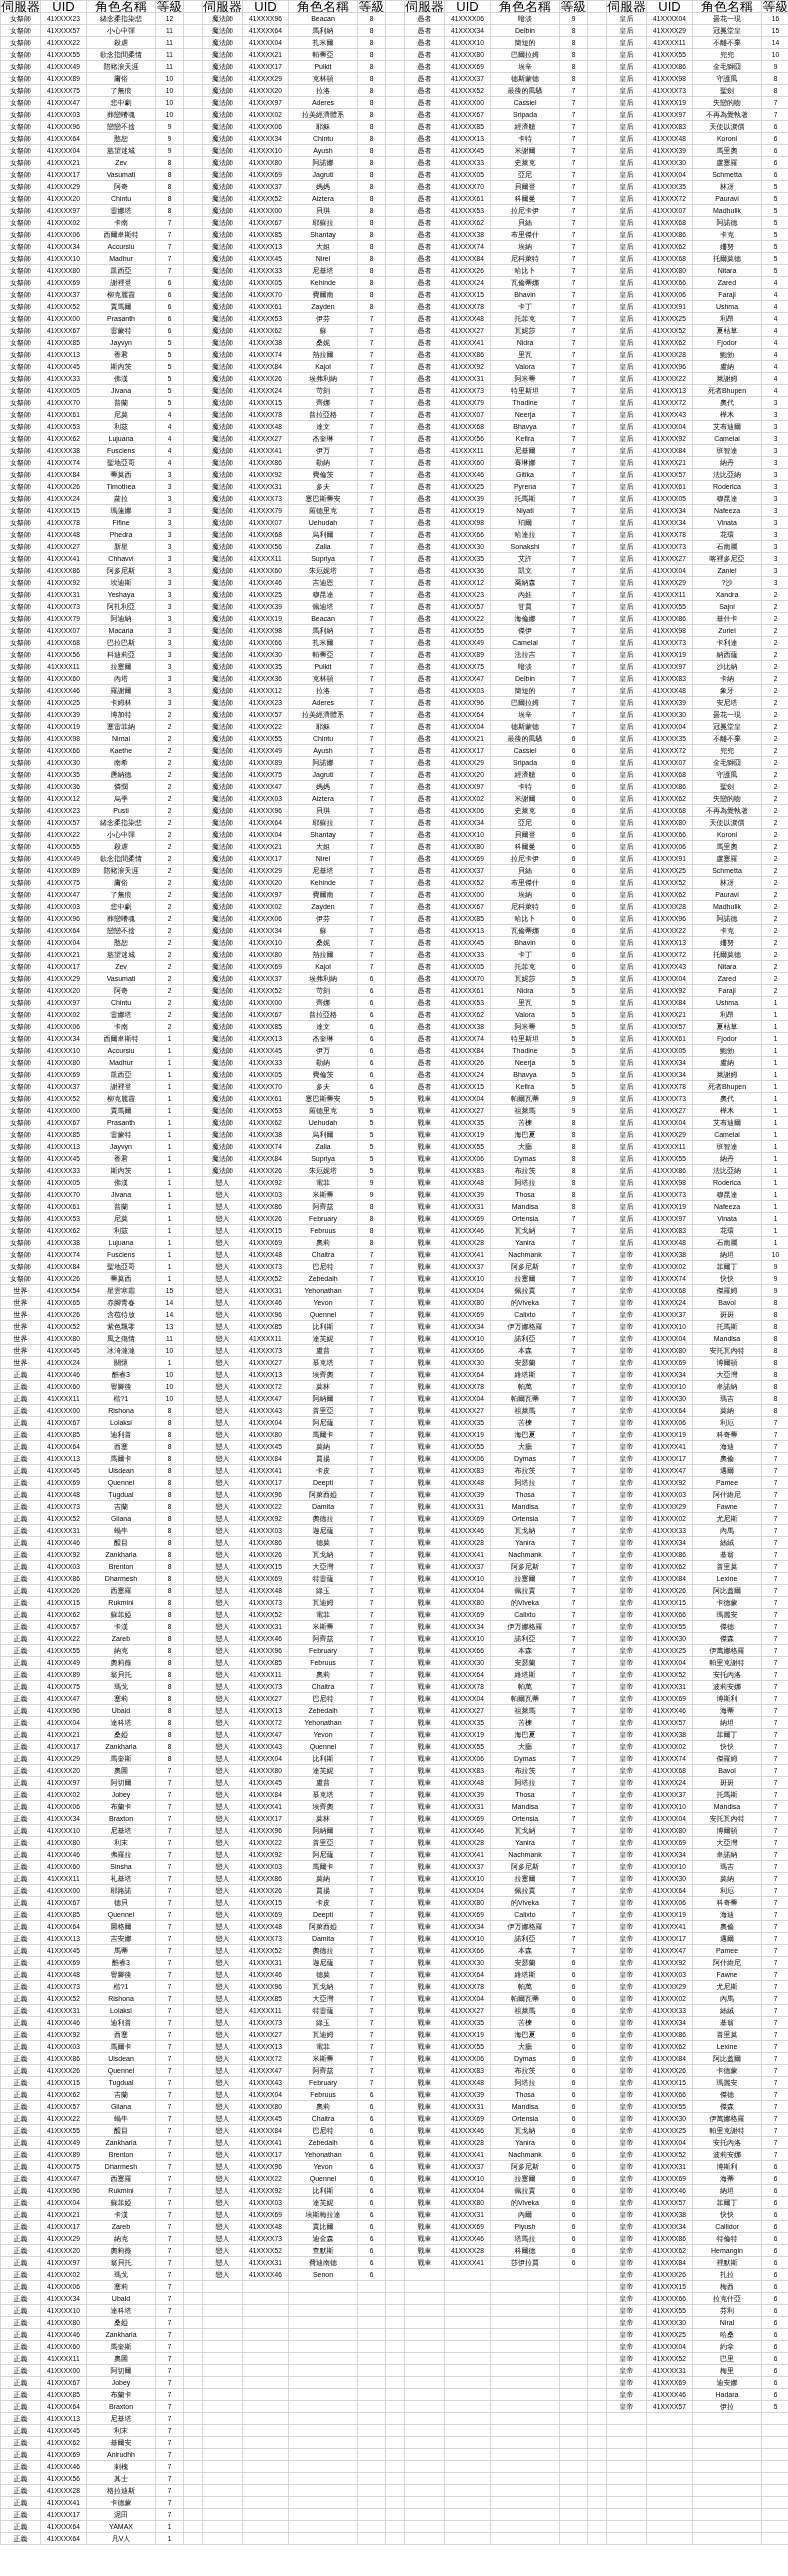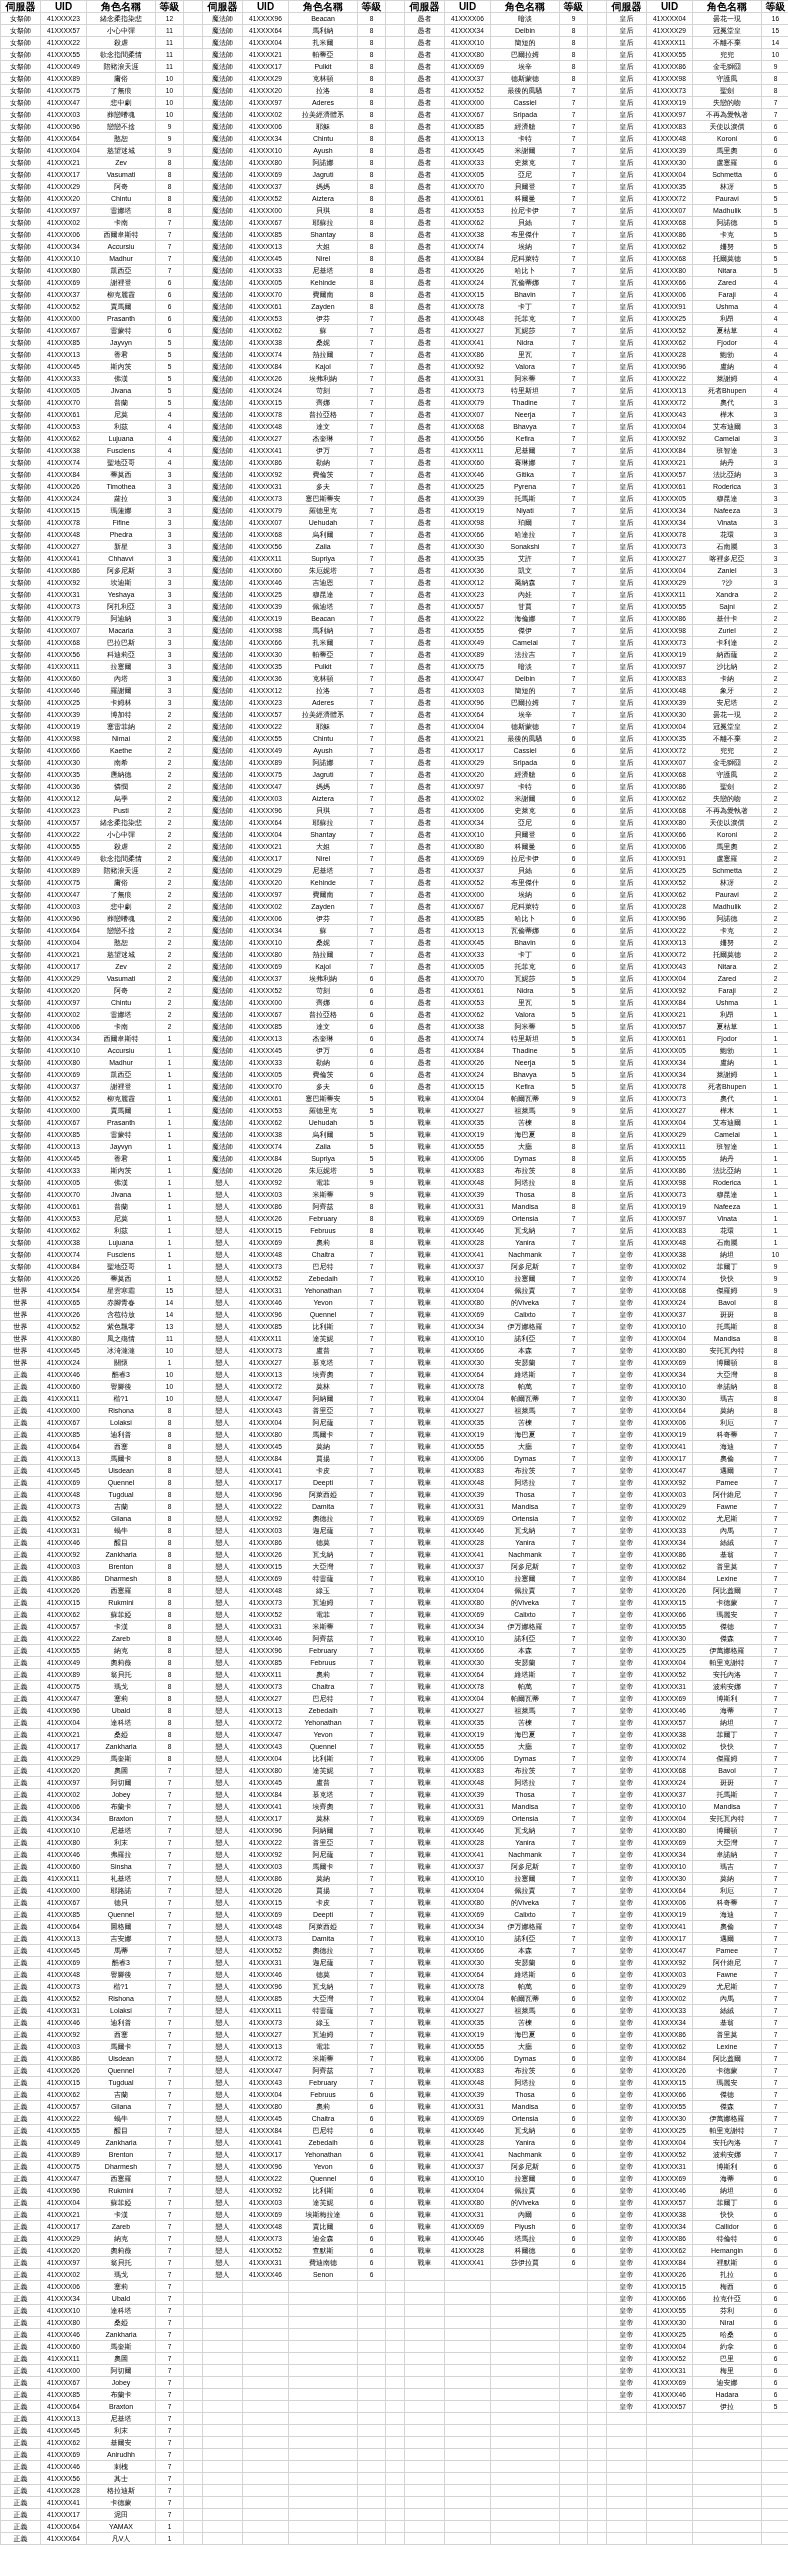--- a/index.html
+++ b/index.html
@@ -15,21 +15,21 @@
     color:#000;
   }
   .cell{
     border-right:0.6px solid #d4d4d4;
     border-bottom:0.6px solid #d4d4d4;
     display:flex;align-items:center;justify-content:center;
     overflow:hidden;white-space:nowrap;
     box-sizing:border-box;
     background:#fff;
   }
-  .hdr{font-weight:bold;font-size:10px;text-align:right;}
+  .hdr{font-weight:normal;font-size:13px;text-align:right;}
   .uid{font-size:6.6px;letter-spacing:0.1px;}
   .lvl{font-size:6.6px;}
 </style>
 </head>
 <body>
 
 <div id="sheet">
     <div class="cell hdr">伺服器</div>
     <div class="cell hdr">UID</div>
     <div class="cell hdr">角色名稱</div>

